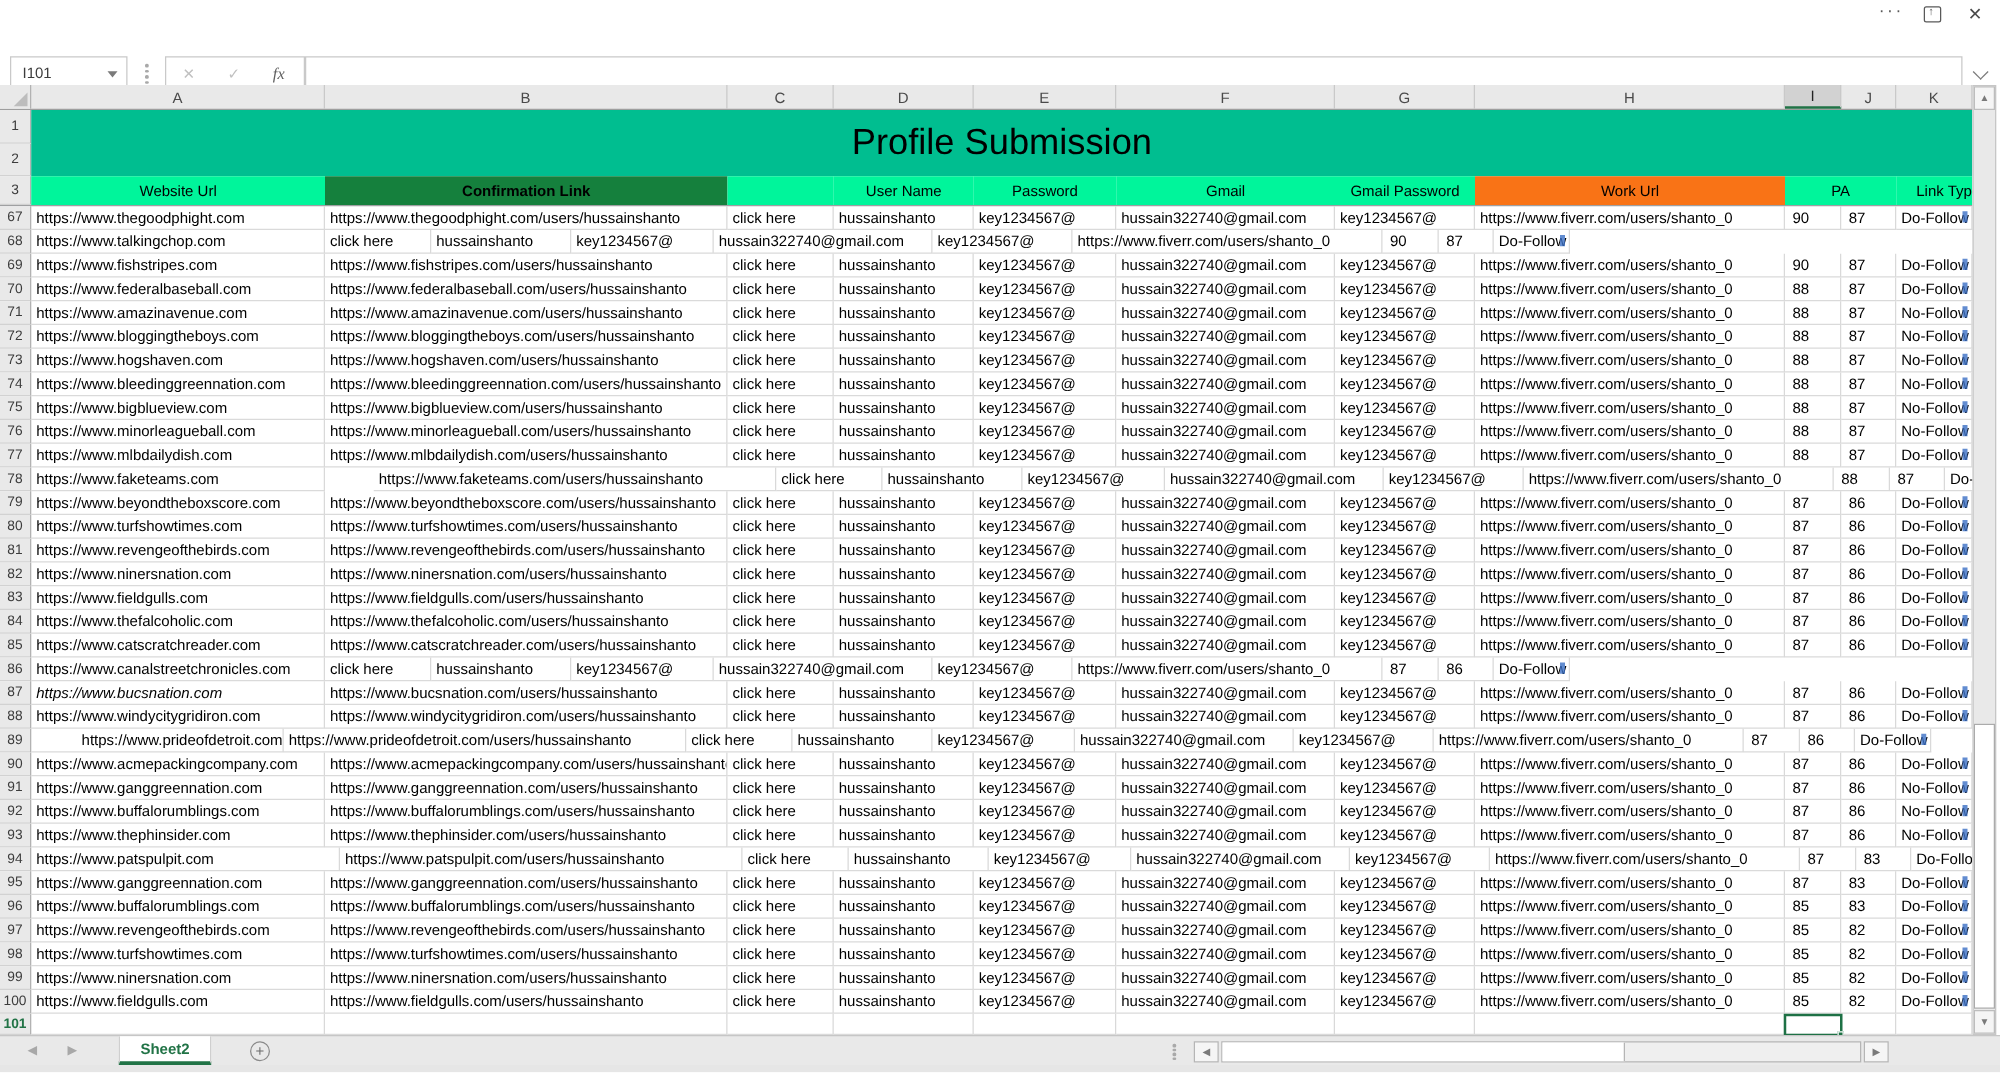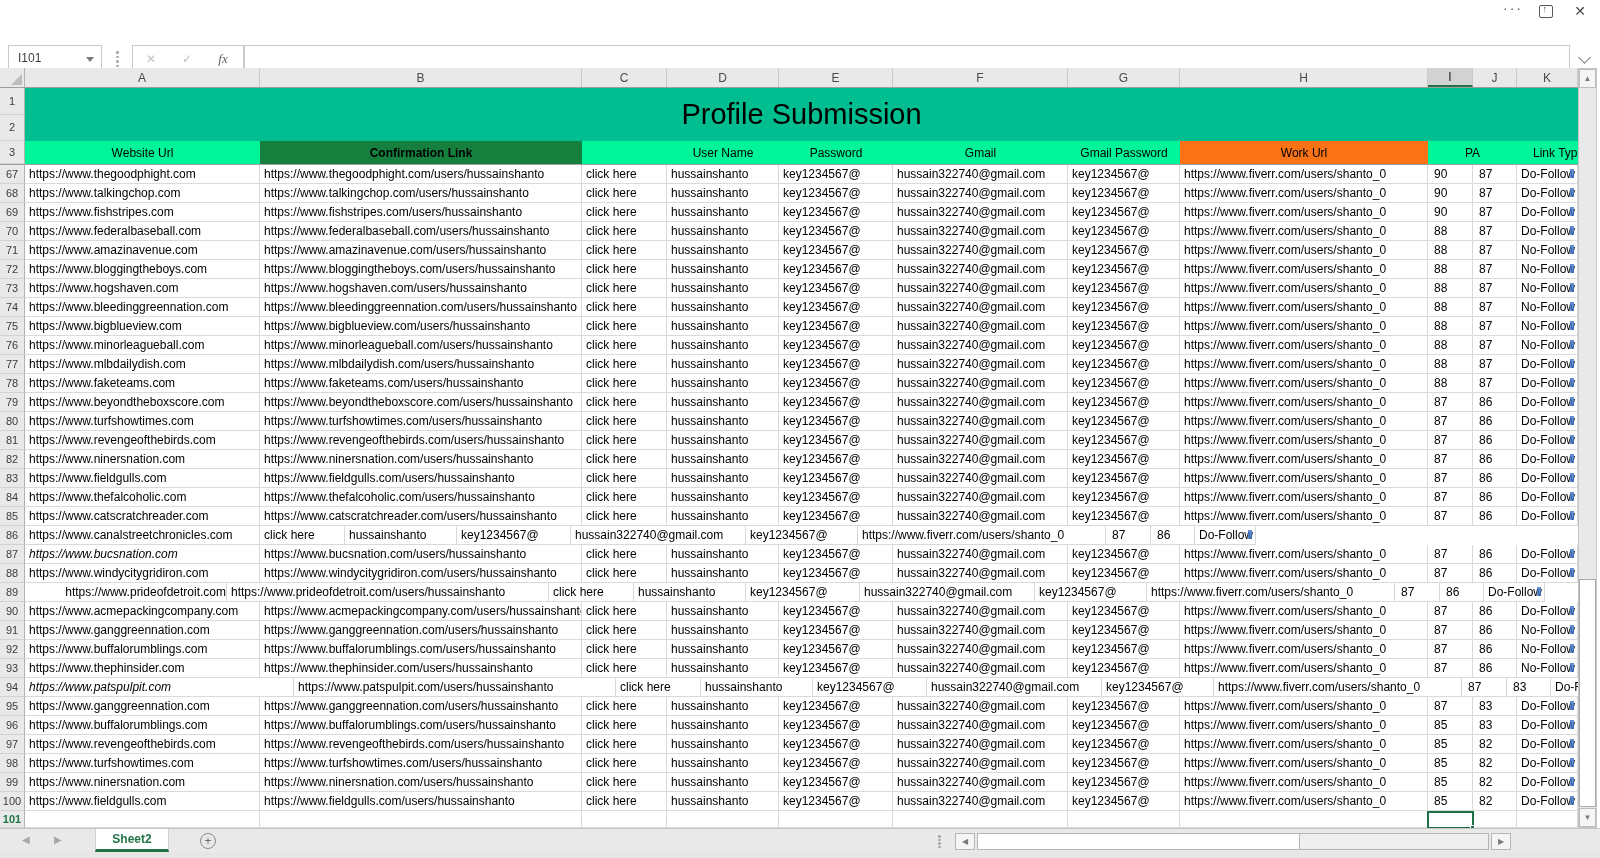--- a/index.html
+++ b/index.html
@@ -189,21 +189,20 @@
         <div class="cell" style="width: 175px;">hussain322740@gmail.com</div>
         <div class="cell" style="width: 112px;">key1234567@</div>
         <div class="cell" style="width: 248px;">https://www.fiverr.com/users/shanto_0</div>
         <div class="cell num" style="width: 45px;">90</div>
         <div class="cell num" style="width: 44px;">87</div>
         <div class="cell kcell" style="width: 61px;">Do-Follow</div>
       </div>
       <div class="drow">
         <div class="rowhdr">68</div>
         <div class="cell" style="width: 235px;">https://www.talkingchop.com</div>
-        <div class="cell" style="width: 322px;">https://www.talkingchop.com/users/hussainshanto</div>
         <div class="cell" style="width: 85px;">click here</div>
         <div class="cell" style="width: 112px;">hussainshanto</div>
         <div class="cell" style="width: 114px;">key1234567@</div>
         <div class="cell" style="width: 175px;">hussain322740@gmail.com</div>
         <div class="cell" style="width: 112px;">key1234567@</div>
         <div class="cell" style="width: 248px;">https://www.fiverr.com/users/shanto_0</div>
         <div class="cell num" style="width: 45px;">90</div>
         <div class="cell num" style="width: 44px;">87</div>
         <div class="cell kcell" style="width: 61px;">Do-Follow</div>
       </div>
@@ -329,21 +328,21 @@
         <div class="cell" style="width: 175px;">hussain322740@gmail.com</div>
         <div class="cell" style="width: 112px;">key1234567@</div>
         <div class="cell" style="width: 248px;">https://www.fiverr.com/users/shanto_0</div>
         <div class="cell num" style="width: 45px;">88</div>
         <div class="cell num" style="width: 44px;">87</div>
         <div class="cell kcell" style="width: 61px;">Do-Follow</div>
       </div>
       <div class="drow">
         <div class="rowhdr">78</div>
         <div class="cell" style="width: 235px;">https://www.faketeams.com</div>
-        <div class="cell" style="width: 322px;">https://www.faketeams.com/users/hussainshanto</div>
+        <div class="cell" style="width: 322px; margin-left: 39px;">https://www.faketeams.com/users/hussainshanto</div>
         <div class="cell" style="width: 85px;">click here</div>
         <div class="cell" style="width: 112px;">hussainshanto</div>
         <div class="cell" style="width: 114px;">key1234567@</div>
         <div class="cell" style="width: 175px;">hussain322740@gmail.com</div>
         <div class="cell" style="width: 112px;">key1234567@</div>
         <div class="cell" style="width: 248px;">https://www.fiverr.com/users/shanto_0</div>
         <div class="cell num" style="width: 45px;">88</div>
         <div class="cell num" style="width: 44px;">87</div>
         <div class="cell kcell" style="width: 61px;">Do-Follow</div>
       </div>
@@ -551,21 +550,21 @@
         <div class="cell" style="width: 114px;">key1234567@</div>
         <div class="cell" style="width: 175px;">hussain322740@gmail.com</div>
         <div class="cell" style="width: 112px;">key1234567@</div>
         <div class="cell" style="width: 248px;">https://www.fiverr.com/users/shanto_0</div>
         <div class="cell num" style="width: 45px;">87</div>
         <div class="cell num" style="width: 44px;">86</div>
         <div class="cell kcell" style="width: 61px;">No-Follow</div>
       </div>
       <div class="drow">
         <div class="rowhdr">94</div>
-        <div class="cell" style="width: 269px; font-style: italic;">https://www.patspulpit.com</div>
+        <div class="cell" style="width: 247px;">https://www.patspulpit.com</div>
         <div class="cell" style="width: 322px;">https://www.patspulpit.com/users/hussainshanto</div>
         <div class="cell" style="width: 85px;">click here</div>
         <div class="cell" style="width: 112px;">hussainshanto</div>
         <div class="cell" style="width: 114px;">key1234567@</div>
         <div class="cell" style="width: 175px;">hussain322740@gmail.com</div>
         <div class="cell" style="width: 112px;">key1234567@</div>
         <div class="cell" style="width: 248px;">https://www.fiverr.com/users/shanto_0</div>
         <div class="cell num" style="width: 45px;">87</div>
         <div class="cell num" style="width: 44px;">83</div>
         <div class="cell kcell" style="width: 61px;">Do-Follow</div>

